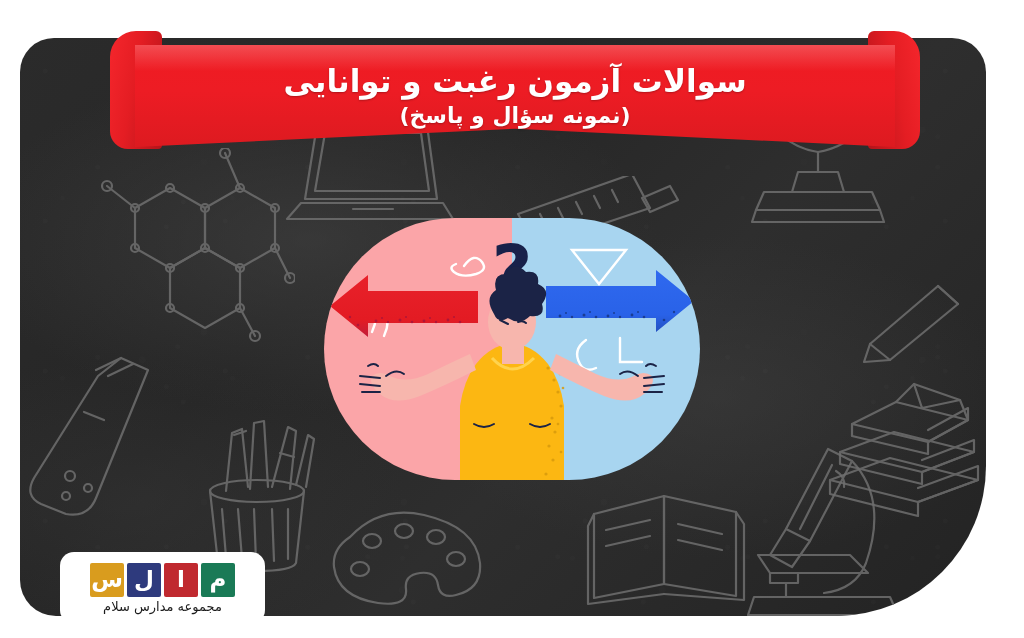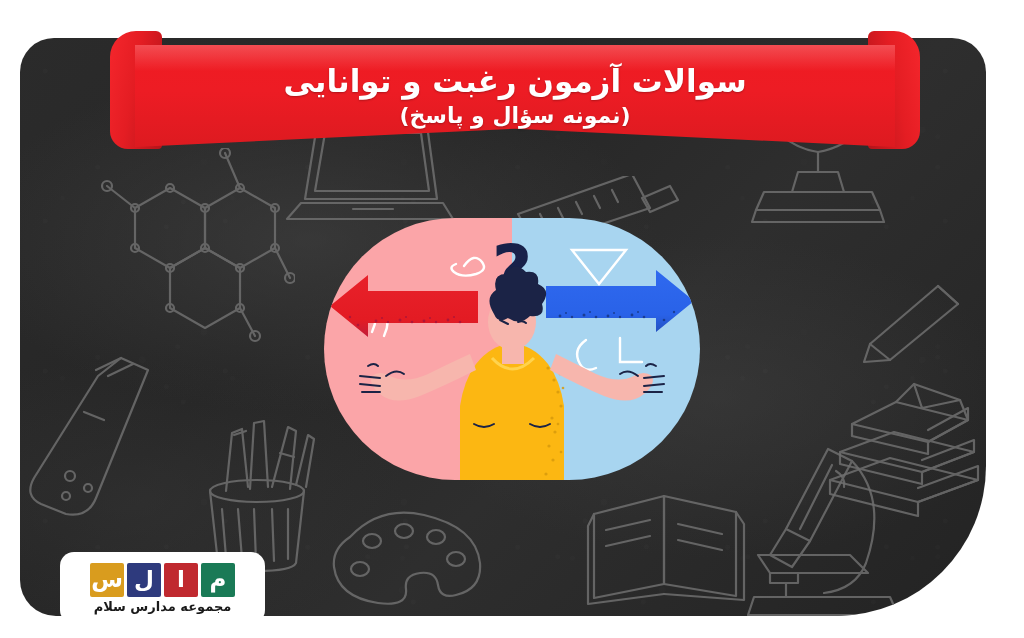--- a/index.html
+++ b/index.html
@@ -213,21 +213,21 @@
     display: flex;
     align-items: center;
     justify-content: center;
     color: #ffffff;
     font-size: 23px;
     font-weight: bold;
     line-height: 1;
   }
   .logo-sub {
     font-size: 13px;
-    font-weight: bold;
+    font-weight: normal;
     color: #1a1a1a;
     letter-spacing: .5px;
     white-space: nowrap;
   }
 </style>
 </head>
 <body>
 
 <div id="poster">
 

